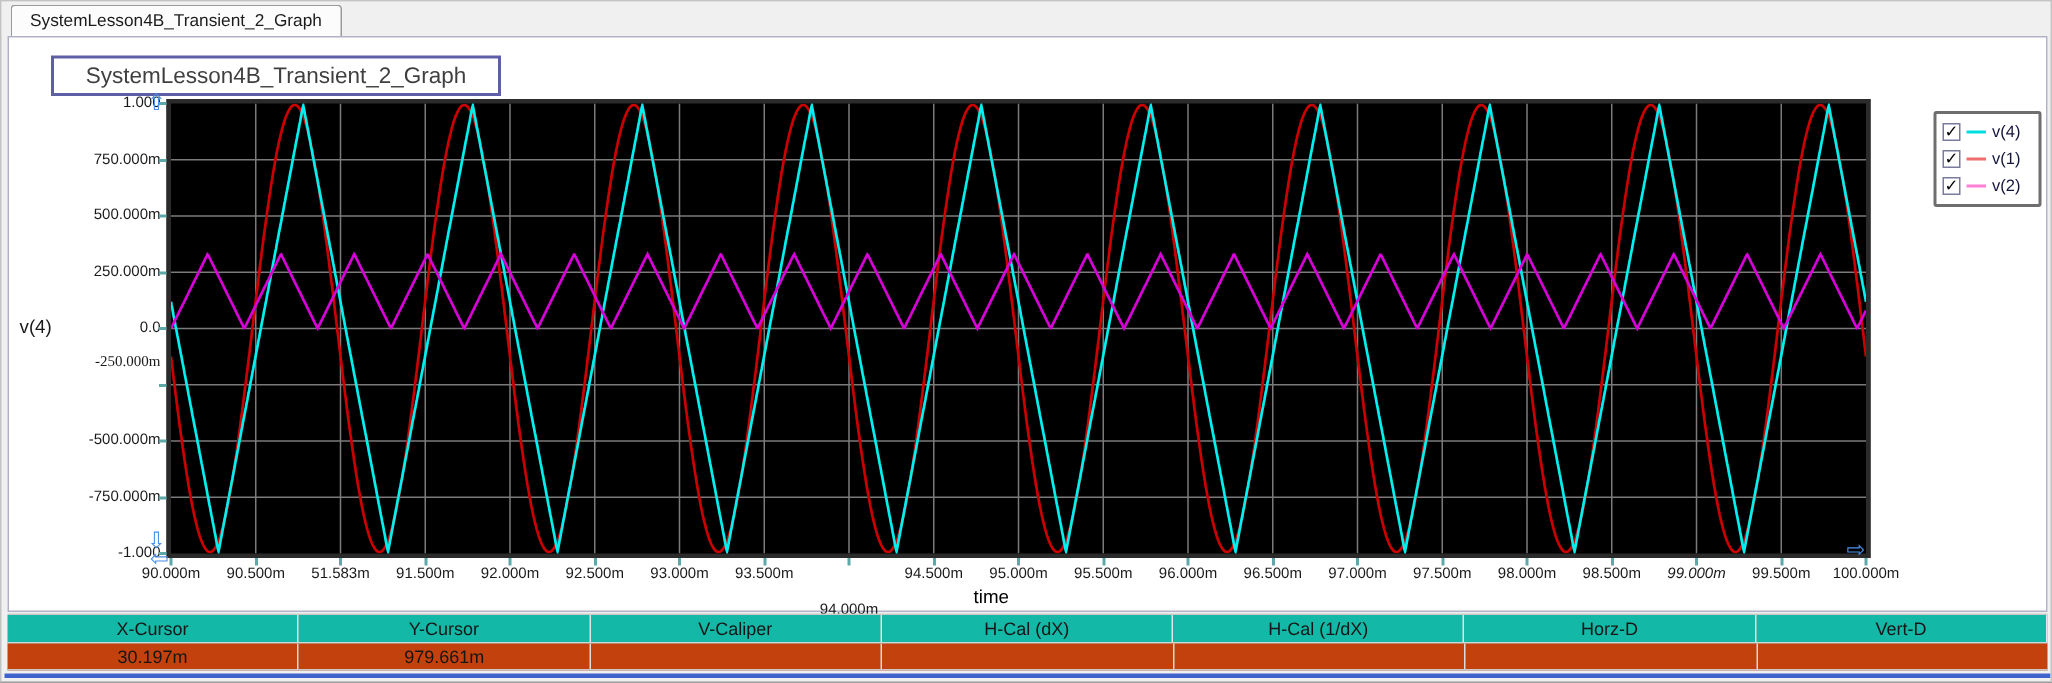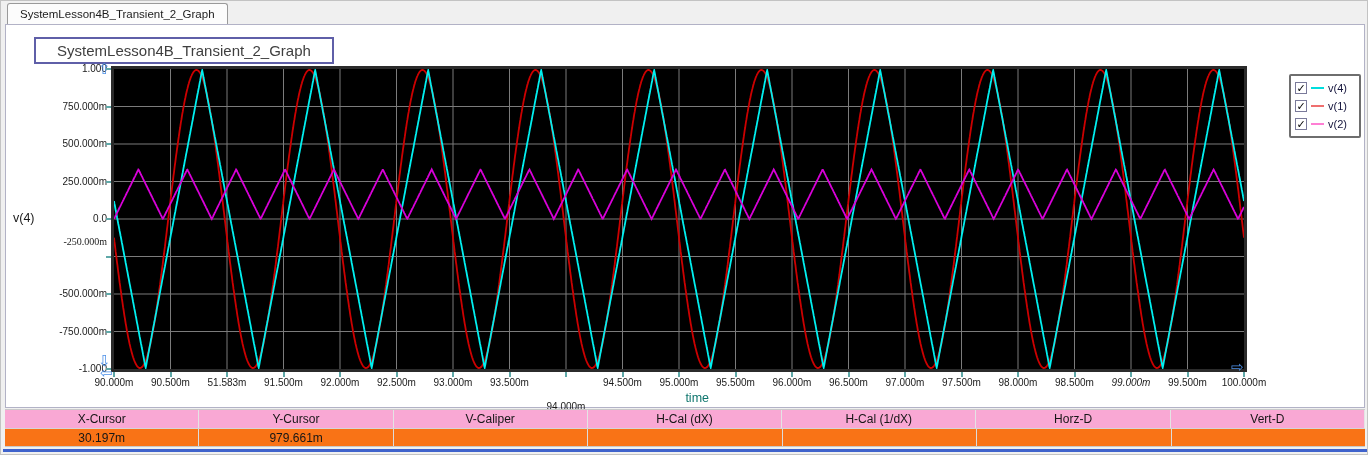--- a/index.html
+++ b/index.html
@@ -30,21 +30,21 @@
     display:flex; align-items:center; justify-content:center;
     font-size:15px; color:#3f3f3f;
   }
   
   .plot-frame {
     position:absolute; left:110px; top:65px; width:1136px; height:306px;
     background:#000000; border:3px solid #2b2b2b;
   }
   #plot-svg { position:absolute; left:113px; top:68px; }
   .y-axis-label { position:absolute; left:12px; top:210px; font-size:12.5px; color:#1a1a1a; }
-  .x-axis-label { position:absolute; left:648px; top:390px; width:60px; text-align:right; font-size:12.5px; color:#0f766e; }
+  .x-axis-label { position:absolute; left:648px; top:390px; width:60px; text-align:left; font-size:12.5px; color:#000000; }
   .tick-label { position:absolute; font-size:10px; color:#1a1a1a; white-space:nowrap; }
   .y-tick { width:70px; text-align:right; }
   .x-tick { width:58px; text-align:center; }
   .tickmark { position:absolute; background:#5fa8a8; }
   .axis-arrow { position:absolute; color:#4d90e8; font-size:15px; line-height:1; }
   
   .legend {
     position:absolute; left:1288px; top:73px; width:72px;
     background:#ffffff; border:2px solid #6e6e6e; border-radius:2px;
     padding:3px 4px;
@@ -56,22 +56,22 @@
     margin-right:4px; cursor:default;
   }
   .legend-dash { width:13px; height:2px; margin-right:4px; }
   .legend-label { font-size:11px; color:#14143c; }
   
   .cursor-table {
     position:absolute; left:4px; top:408px; width:1360px;
     border-top:1px solid #c9c9c9;
   }
   .ct-row { display:flex; width:100%; }
-  .ct-head { height:19px; background:#f9a8d4; border-bottom:1px solid #d5d5d5; }
-  .ct-vals { height:18px; background:#f97316; border-bottom:1px solid #c9c9c9; }
+  .ct-head { height:19px; background:#14b8a6; border-bottom:1px solid #d5d5d5; }
+  .ct-vals { height:18px; background:#c2410c; border-bottom:1px solid #c9c9c9; }
   .ct-cell {
     flex:1; display:flex; align-items:center; justify-content:center;
     font-size:12px; color:#161616; border-right:1px solid #dcdcdc;
   }
   .ct-cell:last-child { border-right:none; }
   .ct-head .ct-cell { border-right:1px solid #e4e4e4; }
   
   .bottom-strip { position:absolute; left:2px; top:448px; width:1364px; height:3px; background:#3f63cc; }
 </style>
 </head>

